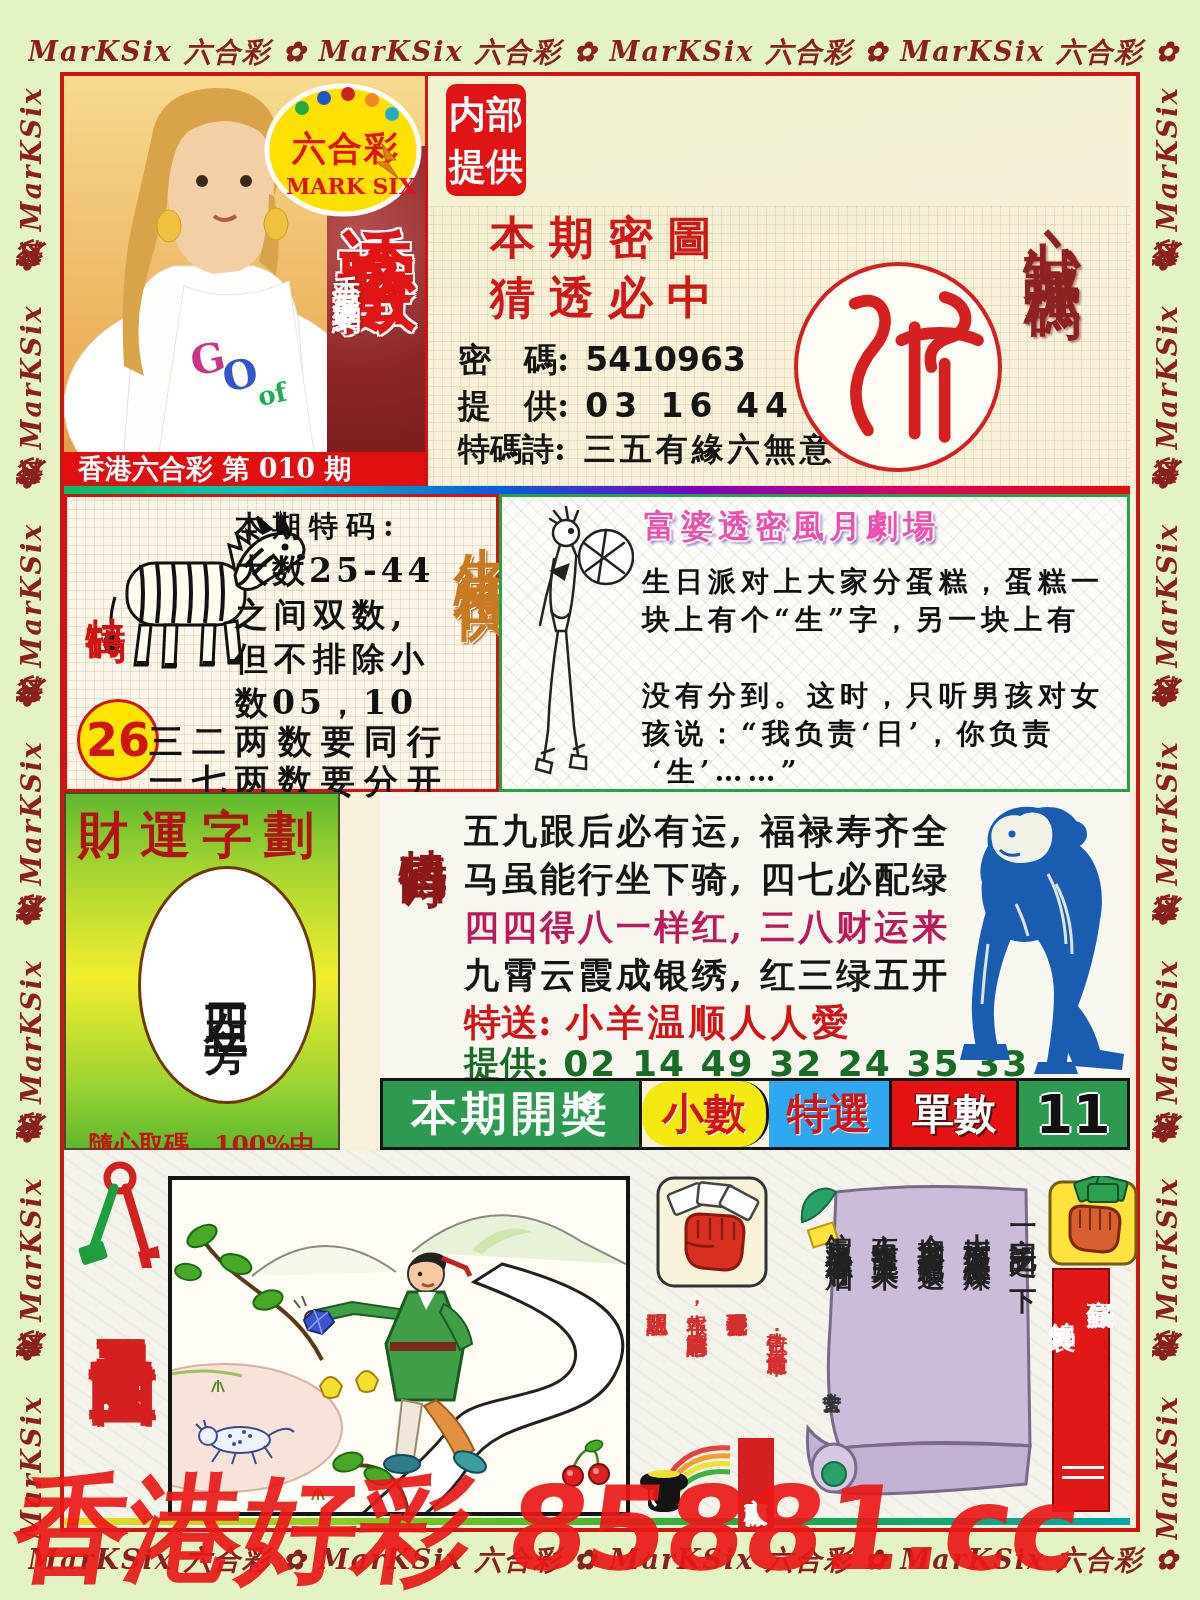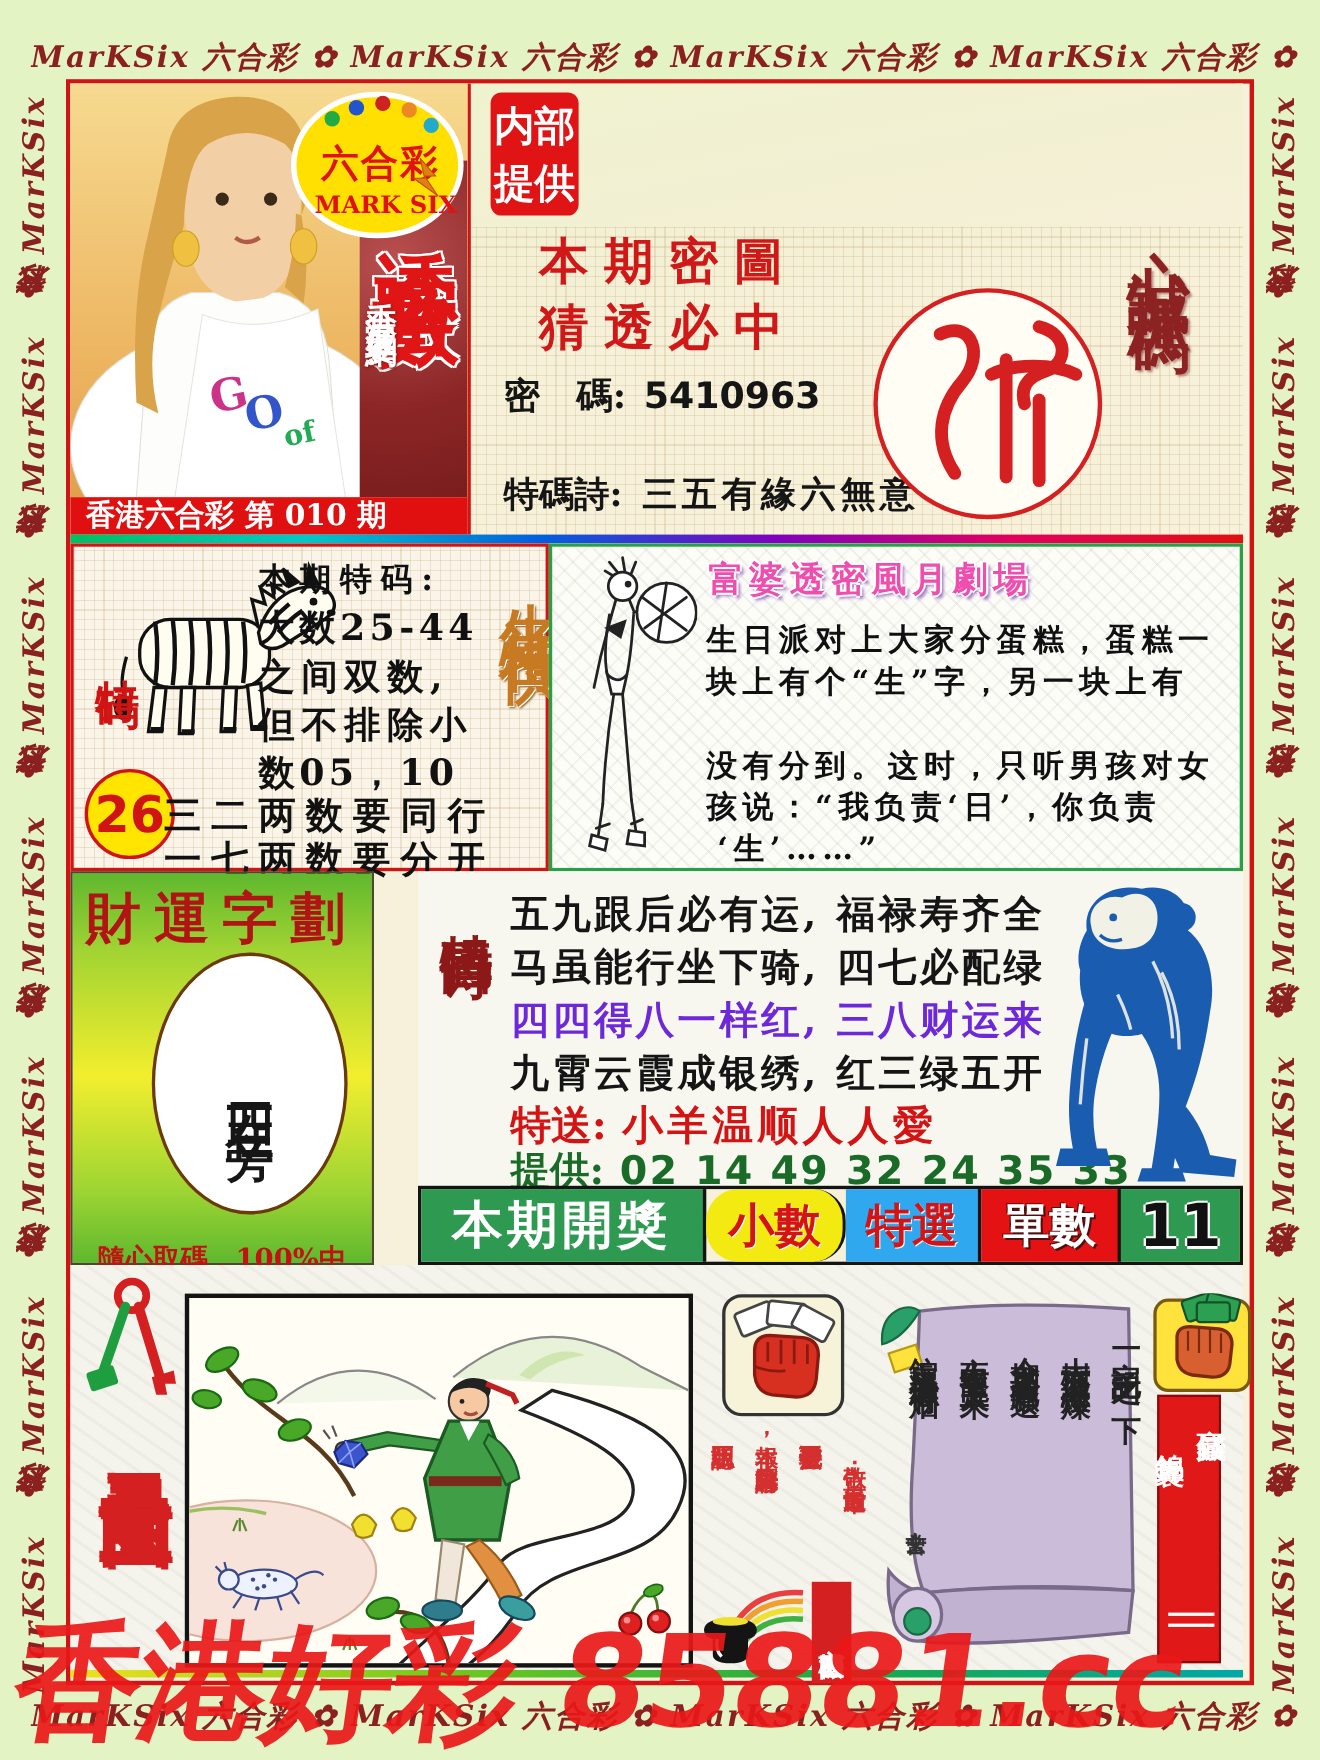--- a/index.html
+++ b/index.html
@@ -87,20 +87,24 @@
     <div style="position:absolute;left:18px;top:8px;width:80px;height:112px;background:#e01414;border-radius:10px;color:#fff;font-weight:bold;font-size:37px;text-align:center;line-height:52px;padding-top:4px;box-sizing:border-box;">
       <div>内部</div>
       <div>提供</div>
     </div>
     <div class="abs" style="left:62px;top:132px;font-size:45px;font-weight:900;color:#d01818;letter-spacing:14px;">本期密圖</div>
     <div class="abs" style="left:62px;top:192px;font-size:45px;font-weight:900;color:#d01818;letter-spacing:14px;">猜透必中</div>
     <div class="abs rowline" style="left:30px;top:262px;font-size:33px;font-weight:bold;color:#151515;">
       <span>密　碼:</span>
       <span style="margin-left:16px;font-family:'DejaVu Sans','Liberation Sans',sans-serif;">5410963</span>
     </div>
+    <div class="abs rowline" style="left:30px;top:308px;font-size:33px;font-weight:bold;color:#151515;">
+      <span>提　供:</span>
+      <span style="margin-left:16px;font-family:'DejaVu Sans','Liberation Sans',sans-serif;letter-spacing:6px;">03 16 44</span>
+    </div>
     <div class="abs rowline" style="left:30px;top:352px;font-size:32px;font-weight:bold;color:#151515;">
       <span>特碼詩:</span>
       <span style="margin-left:18px;letter-spacing:4px;">三五有緣六無意</span>
     </div>
 
     <div class="abs" style="left:366px;top:186px;width:200px;height:202px;border:4px solid #d42020;border-radius:50%;background:#fffdf4;">
       <svg width="200" height="202" viewBox="0 0 120 120">
         <g fill="none" stroke="#d42020" stroke-width="7" stroke-linecap="round">
           <path d="M34,22 C52,14 58,34 46,48 C34,62 30,80 42,98"></path>
           <path d="M88,18 C104,22 104,38 92,42 C80,46 78,52 80,60"></path>
@@ -197,21 +201,21 @@
   <div class="abs cell" style="left:72px;top:72px;width:172px;height:232px;background:#ffffff;border:3px solid #6a3a08;border-radius:50%;">
     <span class="vt" style="font-size:44px;font-weight:900;color:#161616;letter-spacing:8px;">四在一旁</span>
   </div>
   <div style="position:absolute;left:0;top:334px;width:100%;text-align:center;font-size:25px;font-weight:bold;color:#c01414;">隨心取碼，100%中正！</div>
 </div>
 
 <div class="abs" style="left:380px;top:792px;width:750px;height:286px;background:#f7f7f0;">
   <div class="abs vt" style="left:12px;top:18px;font-size:48px;font-weight:900;color:#8c1818;letter-spacing:6px;">特码诗曰:</div>
   <div class="abs cal" style="left:84px;top:16px;font-size:35px;color:#151515;letter-spacing:3px;">五九跟后必有运, 福禄寿齐全</div>
   <div class="abs cal" style="left:84px;top:64px;font-size:35px;color:#151515;letter-spacing:3px;">马虽能行坐下骑, 四七必配绿</div>
-  <div class="abs cal" style="left:84px;top:112px;font-size:35px;color:#6d28d9;letter-spacing:3px;">四四得八一样红, 三八财运来</div>
+  <div class="abs cal" style="left:84px;top:112px;font-size:35px;color:#be185d;letter-spacing:3px;">四四得八一样红, 三八财运来</div>
   <div class="abs cal" style="left:84px;top:160px;font-size:35px;color:#151515;letter-spacing:3px;">九霄云霞成银绣, 红三绿五开</div>
   <div class="abs rowline" style="left:84px;top:206px;font-size:37px;font-weight:900;color:#d41414;">
     <span>特送:</span>
     <span style="margin-left:14px;letter-spacing:4px;">小羊温顺人人愛</span>
   </div>
   <div class="abs rowline" style="left:84px;top:248px;font-size:36px;font-weight:900;color:#1a6b28;">
     <span>提供:</span>
     <span style="margin-left:14px;font-family:'DejaVu Sans','Liberation Sans',sans-serif;letter-spacing:2px;">02 14 49 32 24 35 33</span>
   </div>
   <svg class="abs" style="left:548px;top:2px;" width="200" height="282" viewBox="0 0 200 282">

